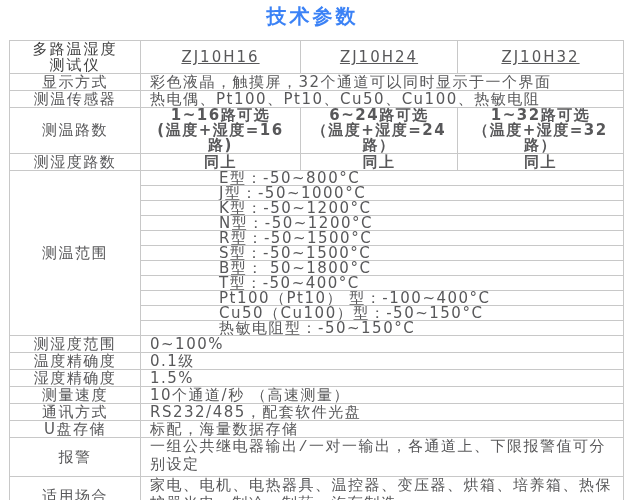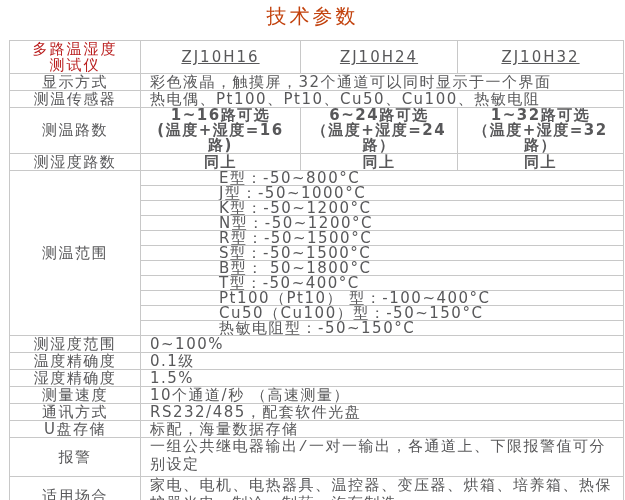--- a/index.html
+++ b/index.html
@@ -2,38 +2,38 @@
 <html><head>
 <meta charset="utf-8">
 <style>
   html,body{margin:0;padding:0;}
   body{
     width:625px;height:500px;background:#ffffff;overflow:hidden;position:relative;
     font-family:"DejaVu Sans","Liberation Sans",sans-serif;color:#58585a;
   }
   .page-title{
     margin:0;padding-top:3px;text-align:center;
-    font-size:20px;font-weight:normal;letter-spacing:3px;color:#c2410c;
+    font-size:20px;font-weight:bold;letter-spacing:3px;color:#3b82f6;
   }
   table.spec-table{
     position:absolute;left:9px;top:40px;width:614px;
     border-collapse:collapse;table-layout:fixed;
     font-size:15px;color:#58585a;
   }
   td{
     border:1px solid #c8c8c8;
     padding:0 4px;height:16px;line-height:16px;
     letter-spacing:1.5px;overflow:hidden;white-space:normal;
     vertical-align:middle;
   }
   td.label{text-align:center;padding:0 2px;}
   td.val{text-align:left;padding-left:9px;}
   td.center{text-align:center;font-weight:bold;}
   tr.header-row td{height:31px;}
-  td.product{color:#b91c1c;font-weight:normal;}
+  td.product{color:#404040;font-weight:normal;}
   td.product span{display:block;line-height:16px;text-align:center;letter-spacing:2px;}
   td.model{text-align:center;letter-spacing:2px;text-decoration:underline;}
   tr.two-line td{height:30px;line-height:15px;}
   tr.two-line td span{display:block;text-align:center;}
   tr.range-row td.range{
     height:13px;line-height:14px;font-size:15px;
     padding-left:78px;text-align:left;
   }
   tr.multi td.val{line-height:18px;padding-top:1px;padding-bottom:1px;height:26px;font-family:Liberation Mono, monospace;}
 </style>

